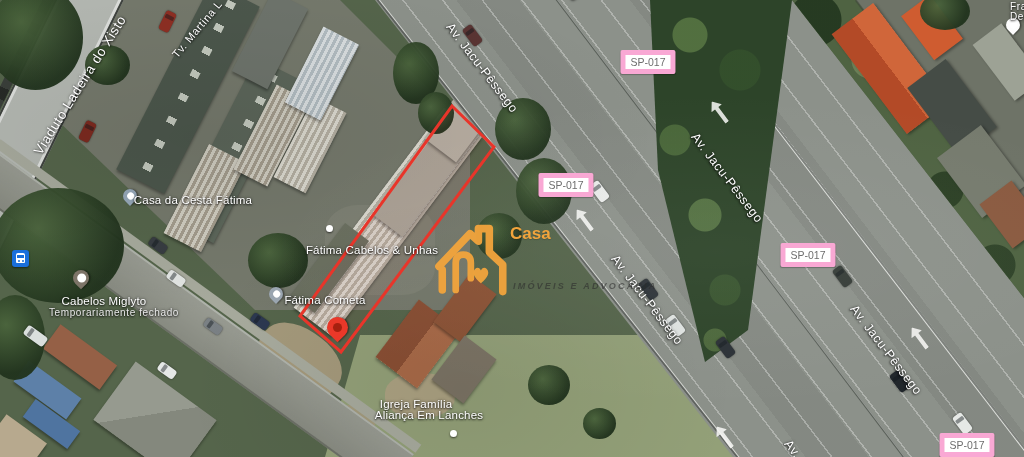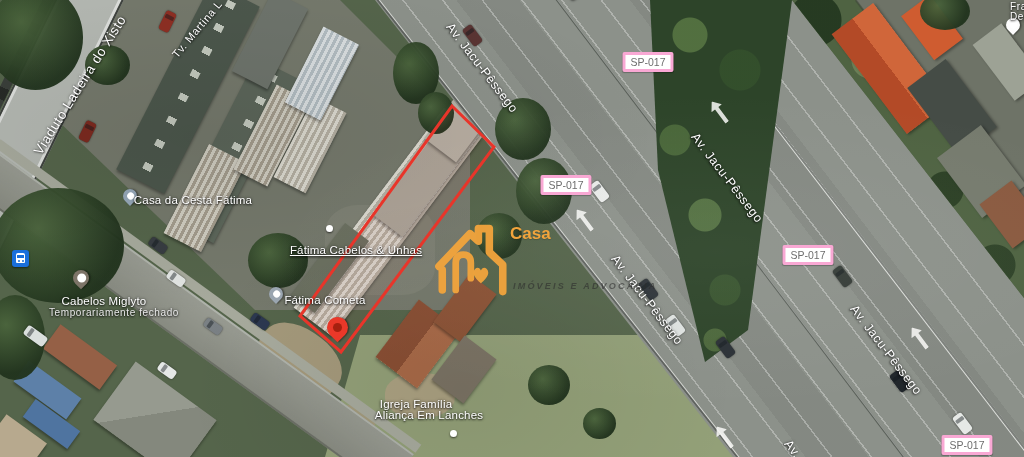--- a/index.html
+++ b/index.html
@@ -63,21 +63,21 @@
     background:rgba(18,24,28,.45);border-radius:1px;}
   .arrow{width:13px;height:26px;background:rgba(250,250,248,.85);
     clip-path:polygon(50% 0,100% 32%,66% 32%,66% 100%,34% 100%,34% 32%,0 32%);}
 
   
   .maplabel{color:#fff;font-size:12.5px;letter-spacing:.6px;white-space:nowrap;
     text-shadow:0 1px 2px rgba(0,0,0,.8),0 0 3px rgba(0,0,0,.55);
     transform:translate(-50%,-50%) rotate(var(--r,0deg));z-index:50;}
   .poilabel{font-size:11.5px;letter-spacing:.2px;}
   .sub{font-size:10px;color:#e9e9e9;}
-  .badge{background:#fff;border:3px solid #f9a8d4;border-radius:2px;color:#6e6e6e;
+  .badge{background:#fff;border:5px solid #f9a8d4;border-radius:2px;color:#6e6e6e;
     font-size:10.5px;padding:1px 5px;white-space:nowrap;z-index:50;
     box-shadow:0 1px 1px rgba(0,0,0,.25);transform:translate(-50%,-50%);}
 
   
   .pin{width:14px;height:14px;border-radius:50% 50% 50% 0;transform:rotate(-45deg);
     box-shadow:1px 1px 2px rgba(0,0,0,.45);z-index:50;}
   .pin::after{content:'';position:absolute;inset:3.5px;border-radius:50%;background:#fff;}
   .pin-red{width:21px;height:21px;background:#ea3829;}
   .pin-red::after{inset:6px;background:#a6200f;}
   .dot{width:7px;height:7px;border-radius:50%;background:#fff;
@@ -224,21 +224,21 @@
   <div class="maplabel" style="left:647px;top:300px;--r:52.6deg;">Av. Jacu-Pêssego</div>
   <div class="maplabel" style="left:886px;top:350px;--r:52.6deg;">Av. Jacu-Pêssego</div>
   <div class="maplabel" style="left:820px;top:485px;--r:52.6deg;">Av. Jacu-Pêssego</div>
 
   <div class="badge" style="left:566px;top:185px;">SP-017</div>
   <div class="badge" style="left:648px;top:62px;">SP-017</div>
   <div class="badge" style="left:808px;top:255px;">SP-017</div>
   <div class="badge" style="left:967px;top:445px;">SP-017</div>
 
   <div class="maplabel poilabel" style="left:193px;top:200px;">Casa da Cesta Fátima</div>
-  <div class="maplabel poilabel" style="left:356px;top:250px;text-decoration:underline;">Fátima Cabelos &amp; Unhas</div>
+  <div class="maplabel poilabel" style="left:372px;top:250px;">Fátima Cabelos &amp; Unhas</div>
   <div class="maplabel poilabel" style="left:325px;top:300px;">Fátima Cometa</div>
   <div class="maplabel poilabel" style="left:104px;top:301px;">Cabelos Miglyto</div>
   <div class="maplabel sub" style="left:114px;top:312px;">Temporariamente fechado</div>
   <div class="maplabel poilabel" style="left:416px;top:404px;">Igreja Família</div>
   <div class="maplabel poilabel" style="left:429px;top:415px;">Aliança Em Lanches</div>
   <div class="maplabel" style="left:1010px;top:6px;font-size:10px;transform:translate(0,-50%);">Frate</div>
   <div class="maplabel" style="left:1010px;top:16px;font-size:10px;transform:translate(0,-50%);">Degra</div>
 
   <svg style="left:428px;top:216px;z-index:60;" width="84" height="84" viewBox="0 0 100 100">
     <path d="M89 90 L89 58 L73 43 L73 15 L60 15 L60 30 L50 21 L13 60 M17 64 L17 88" fill="none" stroke="#f2a43c" stroke-width="9" stroke-linecap="round" stroke-linejoin="round" opacity="0.95"></path>

